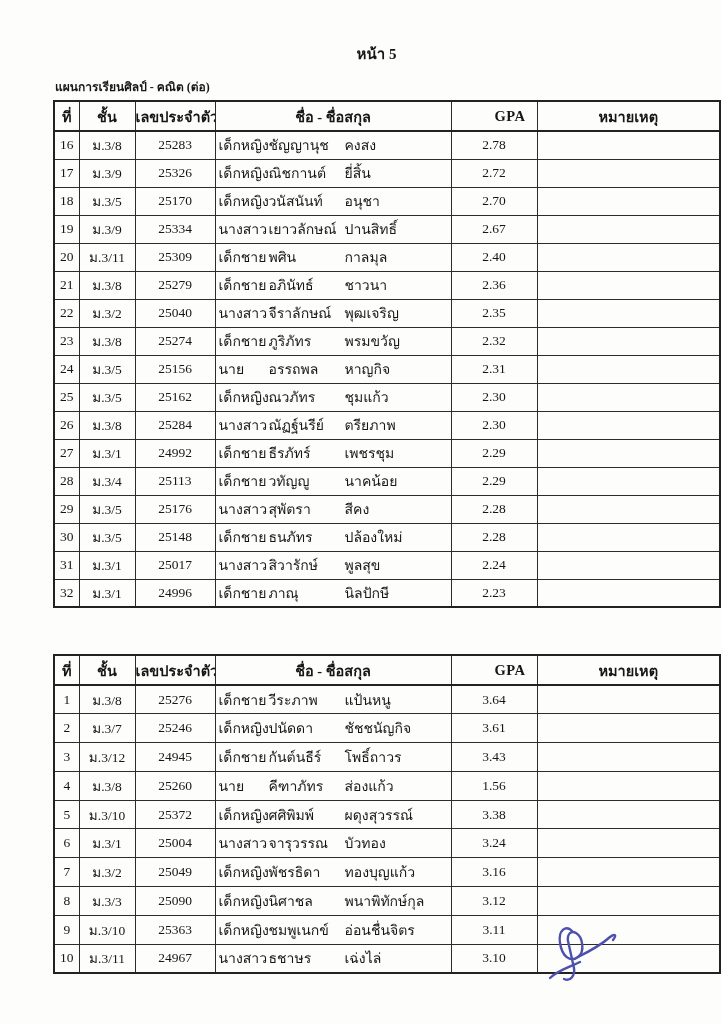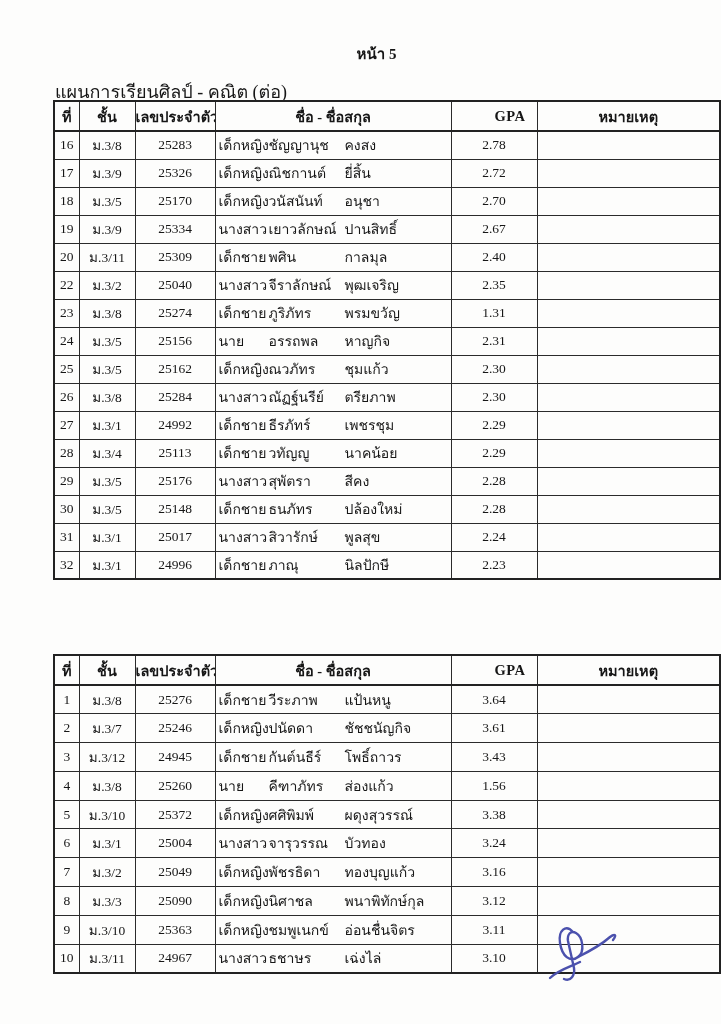--- a/index.html
+++ b/index.html
@@ -6,21 +6,21 @@
   html,body { background:#ffffff; }
   .page {
     position:relative; width:721px; height:1024px; margin:0 auto;
     background:#fdfdfc; color:#161616; overflow:hidden;
     font-family:"Liberation Serif","DejaVu Serif",serif;
   }
   .page-number {
     position:absolute; top:42px; left:16px; width:100%;
     text-align:center; font-weight:bold; font-size:15px;
   }
-  .sec-title { position:absolute; left:55px; font-weight:normal; font-size:18px; }
+  .sec-title { position:absolute; left:55px; font-weight:bold; font-size:12px; }
   #sec1-title { top:77px; }
   #sec2-title { top:654px; }
 
   table.roster {
     position:absolute; left:53px; width:666px;
     border-collapse:collapse; table-layout:fixed;
     font-size:14px;
   }
   #table1 { top:100px; }
   #table2 { top:654px; }
@@ -139,20 +139,34 @@
             <span class="name-wrap">
               <span class="nm-title">เด็กชาย</span>
               <span class="nm-first">พศิน</span>
               <span class="nm-last">กาลมุล</span>
             </span>
           </td>
           <td class="c-gpa">2.40</td>
           <td class="c-remark"></td>
         </tr>
         <tr>
+          <td class="c-no">21</td>
+          <td class="c-class">ม.3/8</td>
+          <td class="c-id">25279</td>
+          <td class="c-name">
+            <span class="name-wrap">
+              <span class="nm-title">เด็กชาย</span>
+              <span class="nm-first">อภินัทธ์</span>
+              <span class="nm-last">ชาวนา</span>
+            </span>
+          </td>
+          <td class="c-gpa">2.36</td>
+          <td class="c-remark"></td>
+        </tr>
+        <tr>
           <td class="c-no">22</td>
           <td class="c-class">ม.3/2</td>
           <td class="c-id">25040</td>
           <td class="c-name">
             <span class="name-wrap">
               <span class="nm-title">นางสาว</span>
               <span class="nm-first">จีราลักษณ์</span>
               <span class="nm-last">พุฒเจริญ</span>
             </span>
           </td>
@@ -163,21 +177,21 @@
           <td class="c-no">23</td>
           <td class="c-class">ม.3/8</td>
           <td class="c-id">25274</td>
           <td class="c-name">
             <span class="name-wrap">
               <span class="nm-title">เด็กชาย</span>
               <span class="nm-first">ภูริภัทร</span>
               <span class="nm-last">พรมขวัญ</span>
             </span>
           </td>
-          <td class="c-gpa">1.31</td>
+          <td class="c-gpa">2.32</td>
           <td class="c-remark"></td>
         </tr>
         <tr>
           <td class="c-no">24</td>
           <td class="c-class">ม.3/5</td>
           <td class="c-id">25156</td>
           <td class="c-name">
             <span class="name-wrap">
               <span class="nm-title">นาย</span>
               <span class="nm-first">อรรถพล</span>

